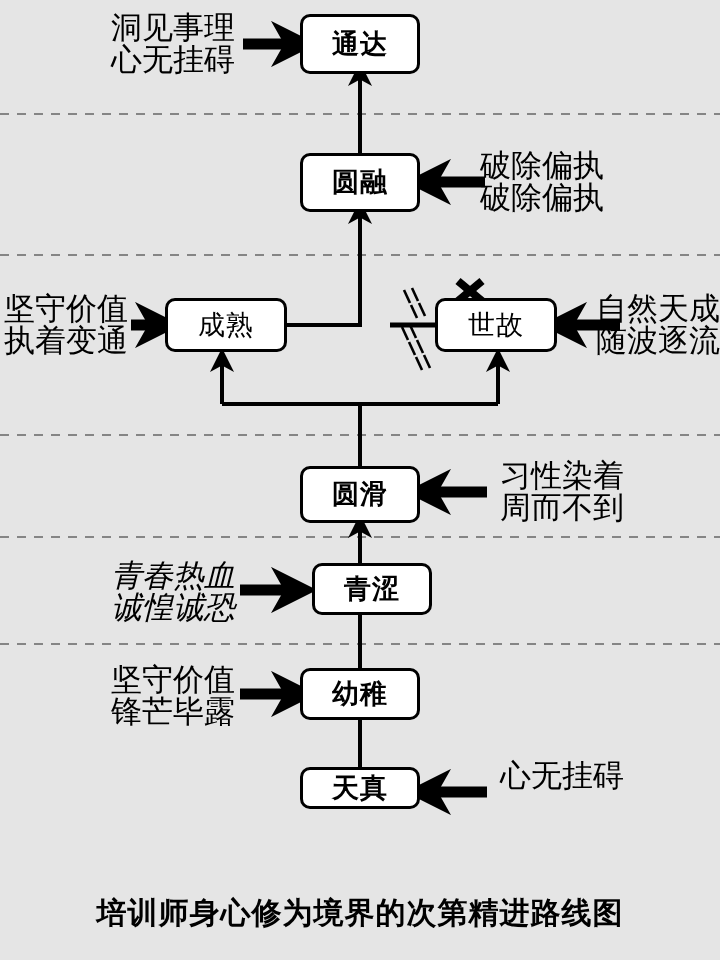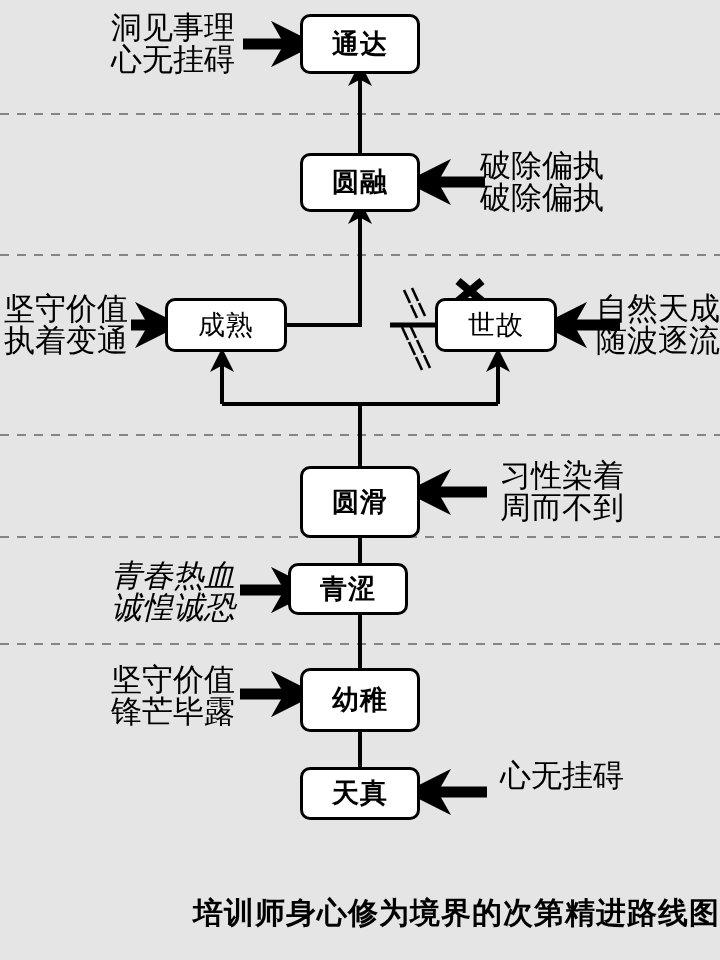--- a/index.html
+++ b/index.html
@@ -47,21 +47,21 @@
     white-space: nowrap;
     font-weight: normal;
   }
   .annot.left  { text-align: right; }
   .annot.right { text-align: left; }
   .annot-line { display: block; }
   .title {
     position: absolute;
     left: 0;
     width: 720px;
-    text-align: right;
+    text-align: center;
     font-size: 30px;
     font-weight: bold;
     color: #000000;
     letter-spacing: 1px;
   }
 </style>
 </head>
 <body>
 
 <div id="stage">
@@ -142,27 +142,27 @@
   </svg>
 
   <div class="node-box" style="left:300px; top:14px;  width:120px; height:60px;">通达</div>
 
   <div class="node-box" style="left:300px; top:153px; width:120px; height:59px;">圆融</div>
 
   <div class="node-box" style="left:165px; top:298px; width:122px; height:54px; font-weight:normal;">成熟</div>
 
   <div class="node-box" style="left:435px; top:298px; width:122px; height:54px; font-weight:normal;">世故</div>
 
-  <div class="node-box" style="left:300px; top:466px; width:120px; height:72px;">圆滑</div>
-
-  <div class="node-box" style="left:288px; top:563px; width:120px; height:52px;">青涩</div>
-
-  <div class="node-box" style="left:300px; top:668px; width:120px; height:64px;">幼稚</div>
-
-  <div class="node-box" style="left:300px; top:767px; width:120px; height:53px;">天真</div>
+  <div class="node-box" style="left:300px; top:466px; width:120px; height:57px;">圆滑</div>
+
+  <div class="node-box" style="left:312px; top:563px; width:120px; height:52px;">青涩</div>
+
+  <div class="node-box" style="left:300px; top:668px; width:120px; height:52px;">幼稚</div>
+
+  <div class="node-box" style="left:300px; top:767px; width:120px; height:42px;">天真</div>
 
   <div class="annot left" style="left:0px; top:12px; width:235px;">
     <span class="annot-line">洞见事理</span>
     <span class="annot-line">心无挂碍</span>
   </div>
 
   <div class="annot right" style="left:480px; top:150px; width:220px;">
     <span class="annot-line">破除偏执</span>
     <span class="annot-line">破除偏执</span>
   </div>

